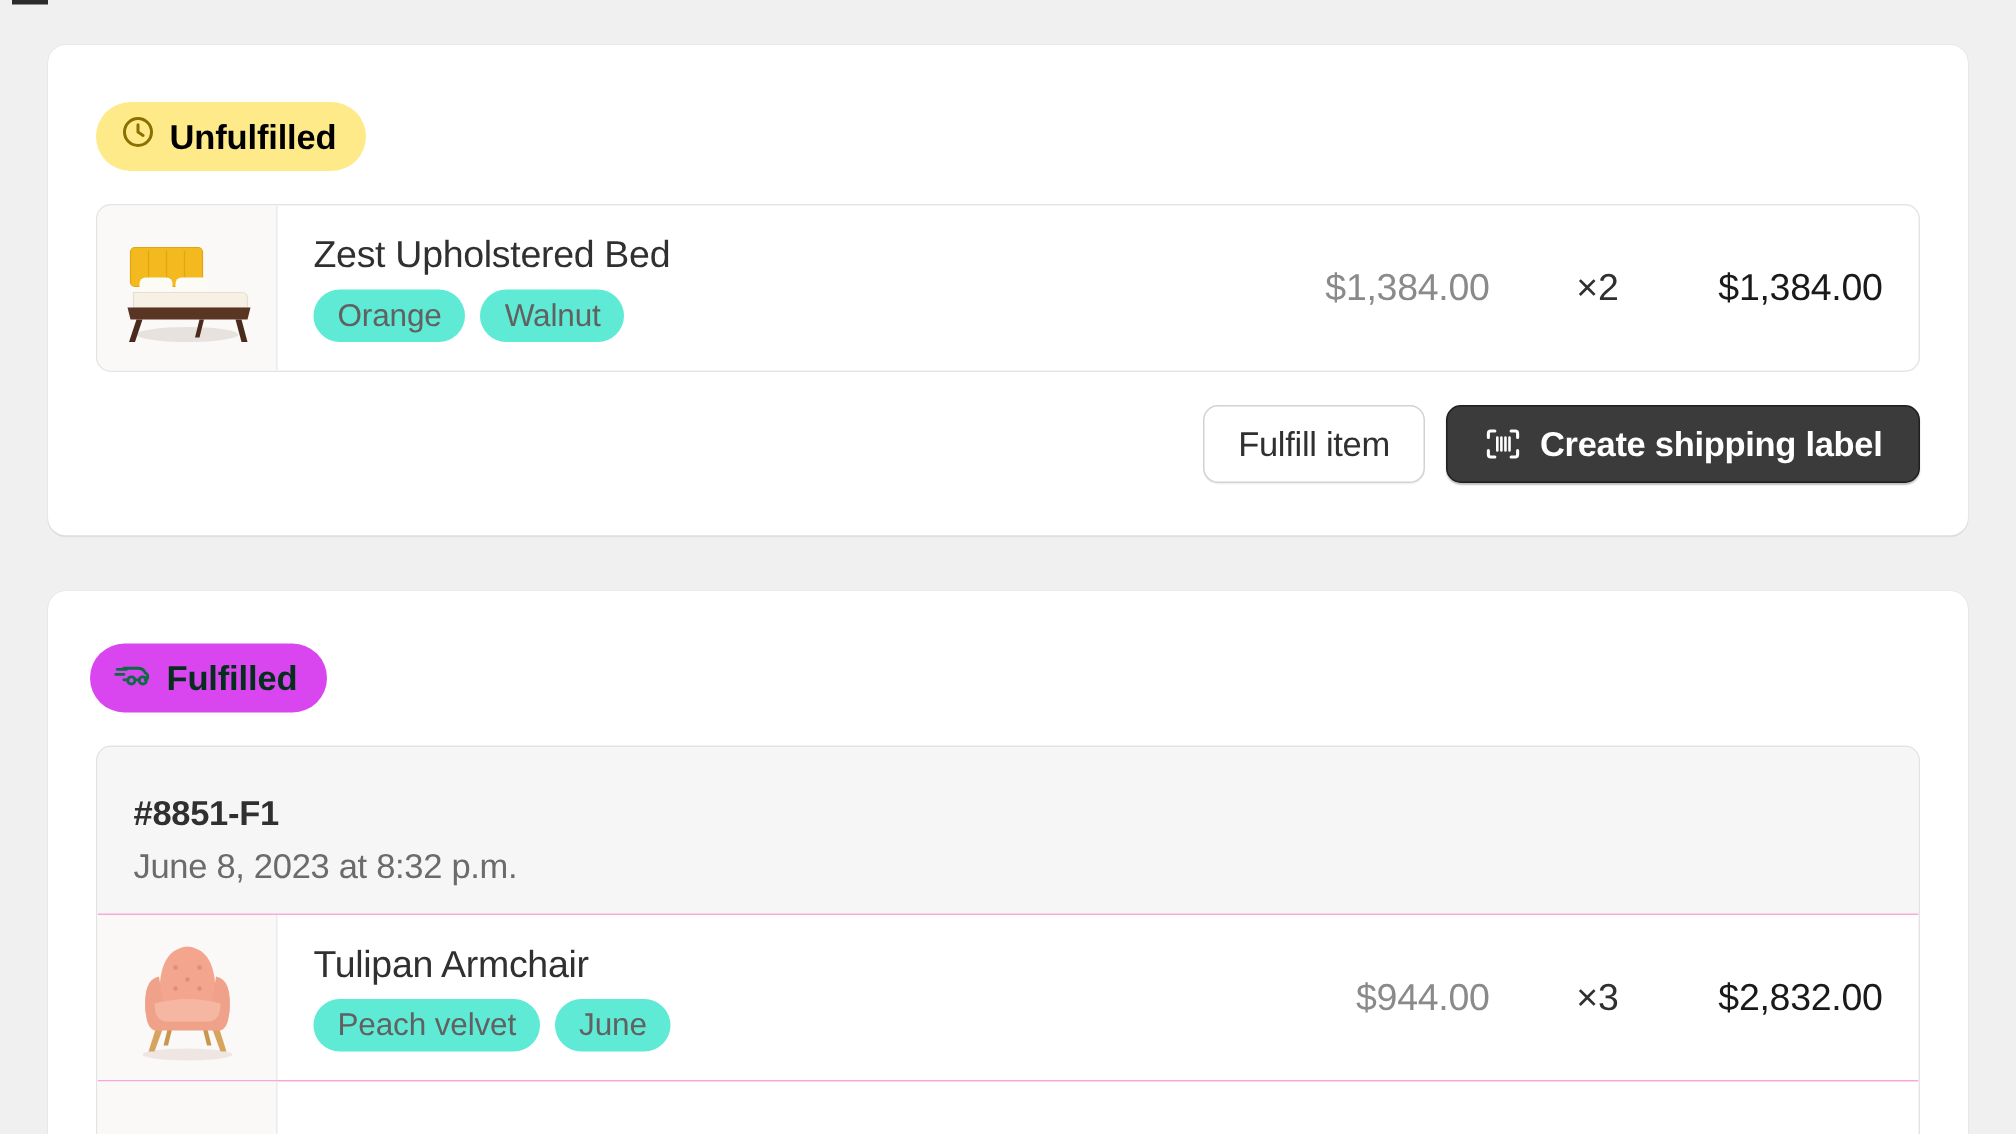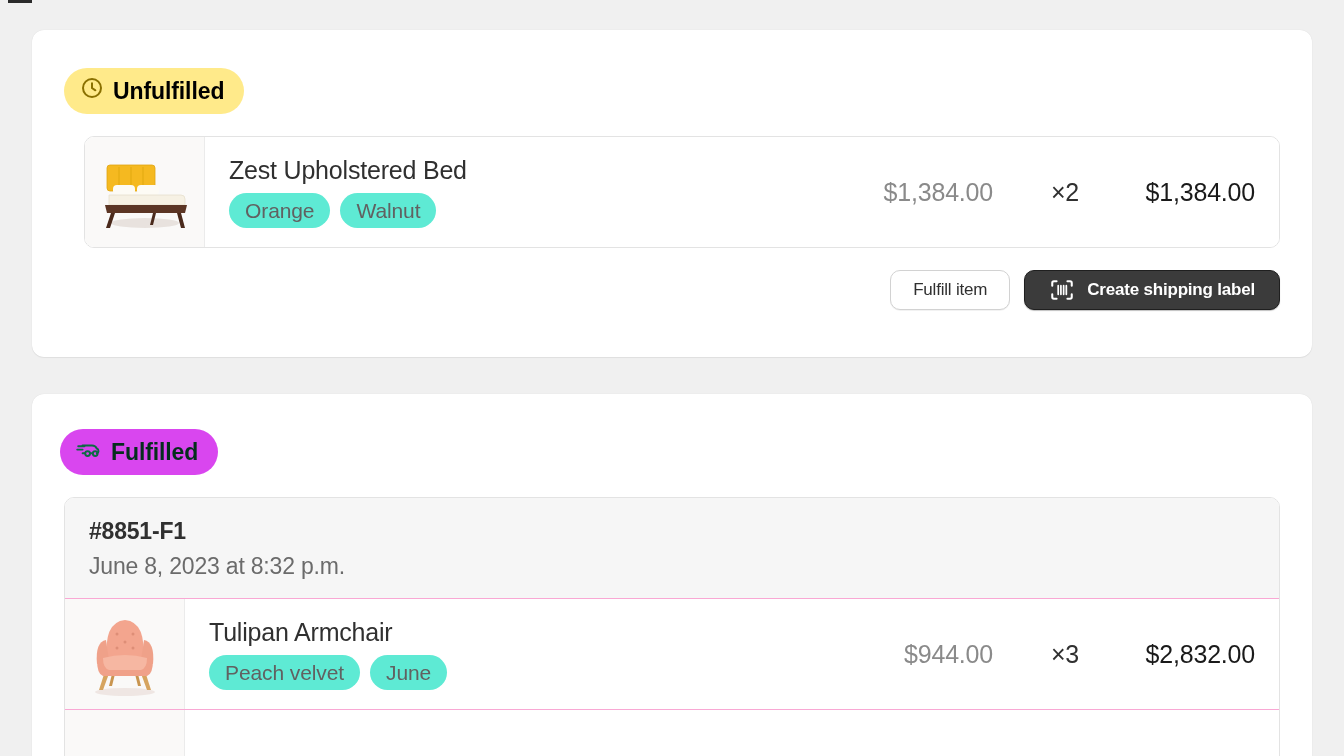--- a/index.html
+++ b/index.html
@@ -76,21 +76,21 @@
   }
   .badge-fulfilled {
     margin: 35px 0 0 28px;
     background: #d946ef;
     color: #052e1d;
   }
   .badge-icon { display: block; flex: 0 0 auto; }
 
   
   .items-wrap {
-    margin: 22px 32px 0 52px;
+    margin: 22px 32px 0 32px;
     border: 1px solid #e3e3e3;
     border-radius: 10px;
     overflow: hidden;
   }
 
   .item-row {
     display: flex;
     align-items: center;
     background: #fff;
     min-height: 110px;
@@ -171,23 +171,23 @@
     justify-content: flex-end;
     align-items: center;
     gap: 14px;
     margin: 22px 32px 0 0;
   }
   .btn {
     display: inline-flex;
     align-items: center;
     justify-content: center;
     gap: 12px;
-    height: 40px;
+    height: 52px;
     border-radius: 10px;
-    font-size: 17px;
+    font-size: 23px;
     letter-spacing: -0.2px;
     cursor: pointer;
     user-select: none;
   }
   .btn-secondary {
     padding: 0 22px;
     background: #fff;
     color: #303030;
     border: 1px solid #d2d2d2;
     box-shadow: 0 1px 0 rgba(0,0,0,0.05);
@@ -211,20 +211,21 @@
   }
   .fulfillment-head {
     background: #f6f6f6;
     padding: 20px 24px 18px 24px;
   }
   .fulfillment-id {
     font-size: 23px;
     font-weight: 700;
     color: #303030;
     letter-spacing: -0.2px;
+    margin-top: 11px;
   }
   .fulfillment-date {
     margin-top: 8px;
     font-size: 23px;
     color: #6b6b6b;
     letter-spacing: -0.2px;
   }
 </style>
 </head>
 <body>

